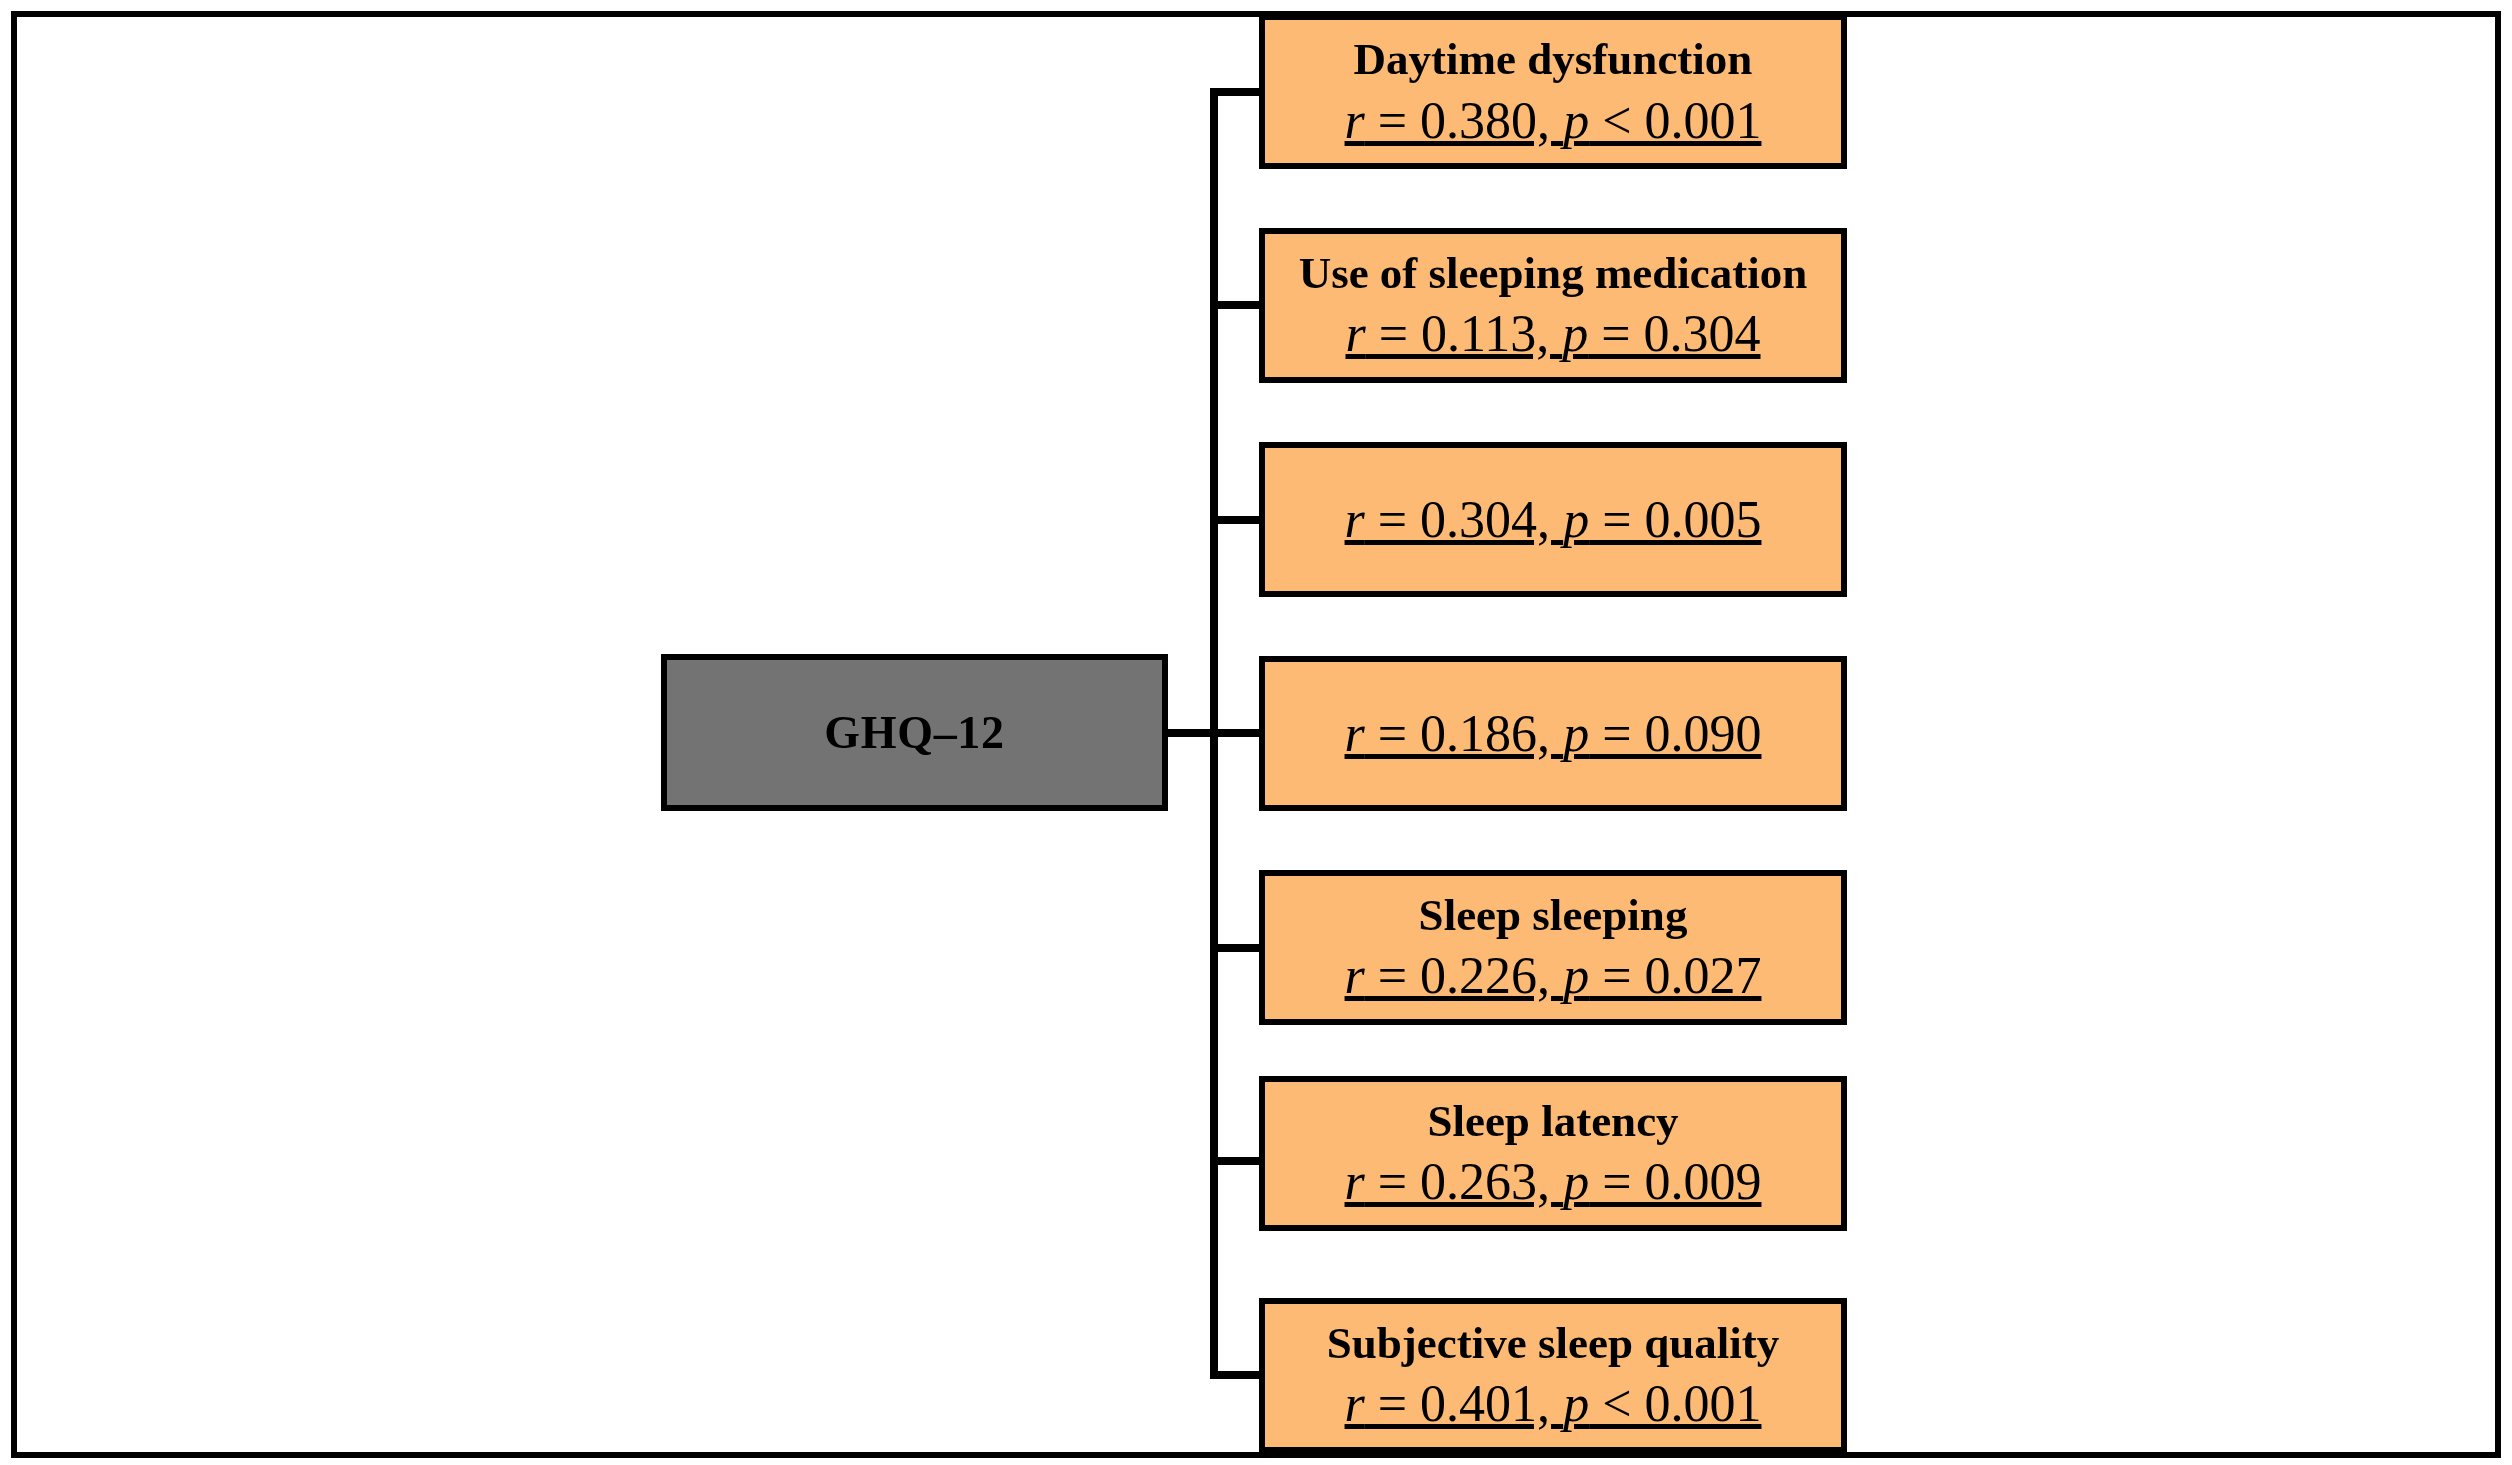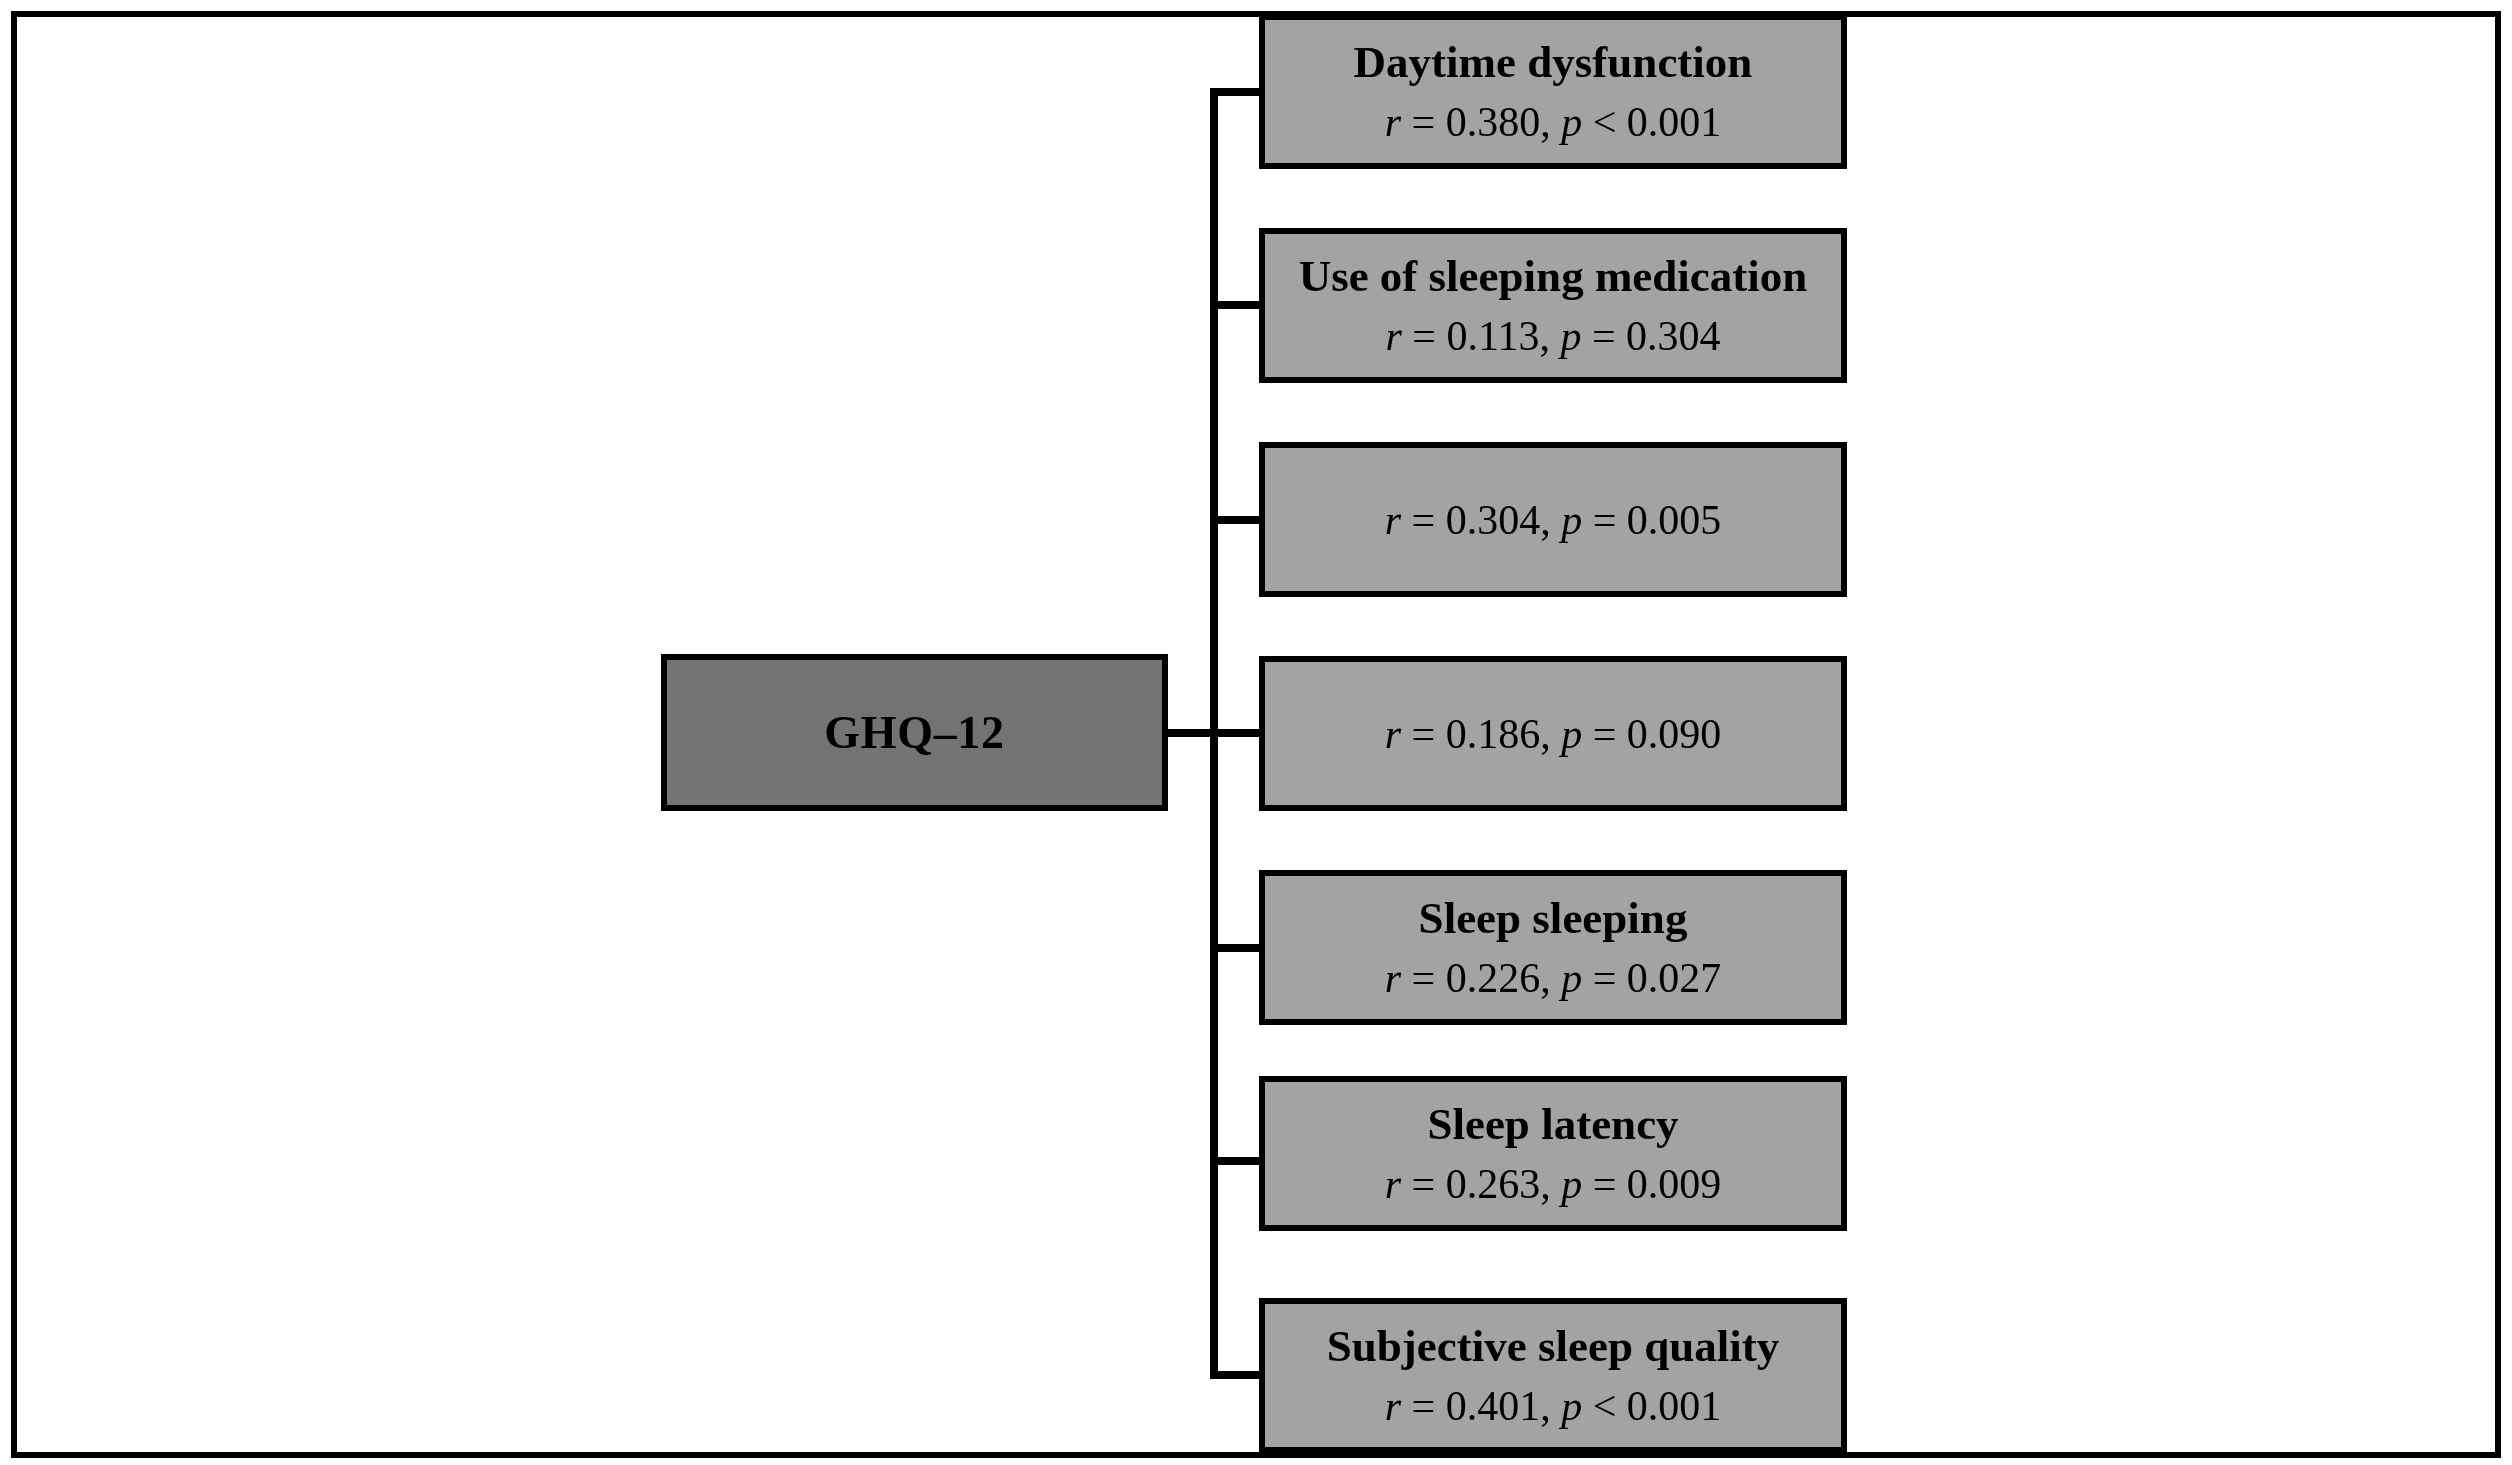--- a/index.html
+++ b/index.html
@@ -35,38 +35,39 @@
     font-size: 46px;
     font-weight: bold;
     letter-spacing: 0.7px;
   }
   .node {
     position: absolute;
     left: 1259px;
     width: 588px; height: 155px;
     border: 6.8px solid #000000;
     box-sizing: border-box;
-    background: #a3a3a3;
+    background: #fdba74;
     display: flex;
     flex-direction: column;
     align-items: center;
     justify-content: space-evenly;
     padding: 4.1px 5.4px;
     text-align: center;
   }
   .node-title {
     font-size: 45px;
     font-weight: bold;
     line-height: 1.0;
     white-space: nowrap;
   }
   .node-stats {
-    font-size: 42px;
+    font-size: 52px;
     line-height: 1.0;
     white-space: nowrap;
+    text-decoration: underline;
   }
   .node-stats i { font-style: italic; }
   .connector { position: absolute; background: #000000; }
   .trunk { left: 1210px; top: 88px; width: 7.5px; height: 1291px; }
   .stub  { left: 1210px; width: 56px; height: 7.5px; }
   .root-link { left: 1163px; top: 729px; width: 103px; height: 7.5px; }
 </style>
 </head>
 <body>
 

